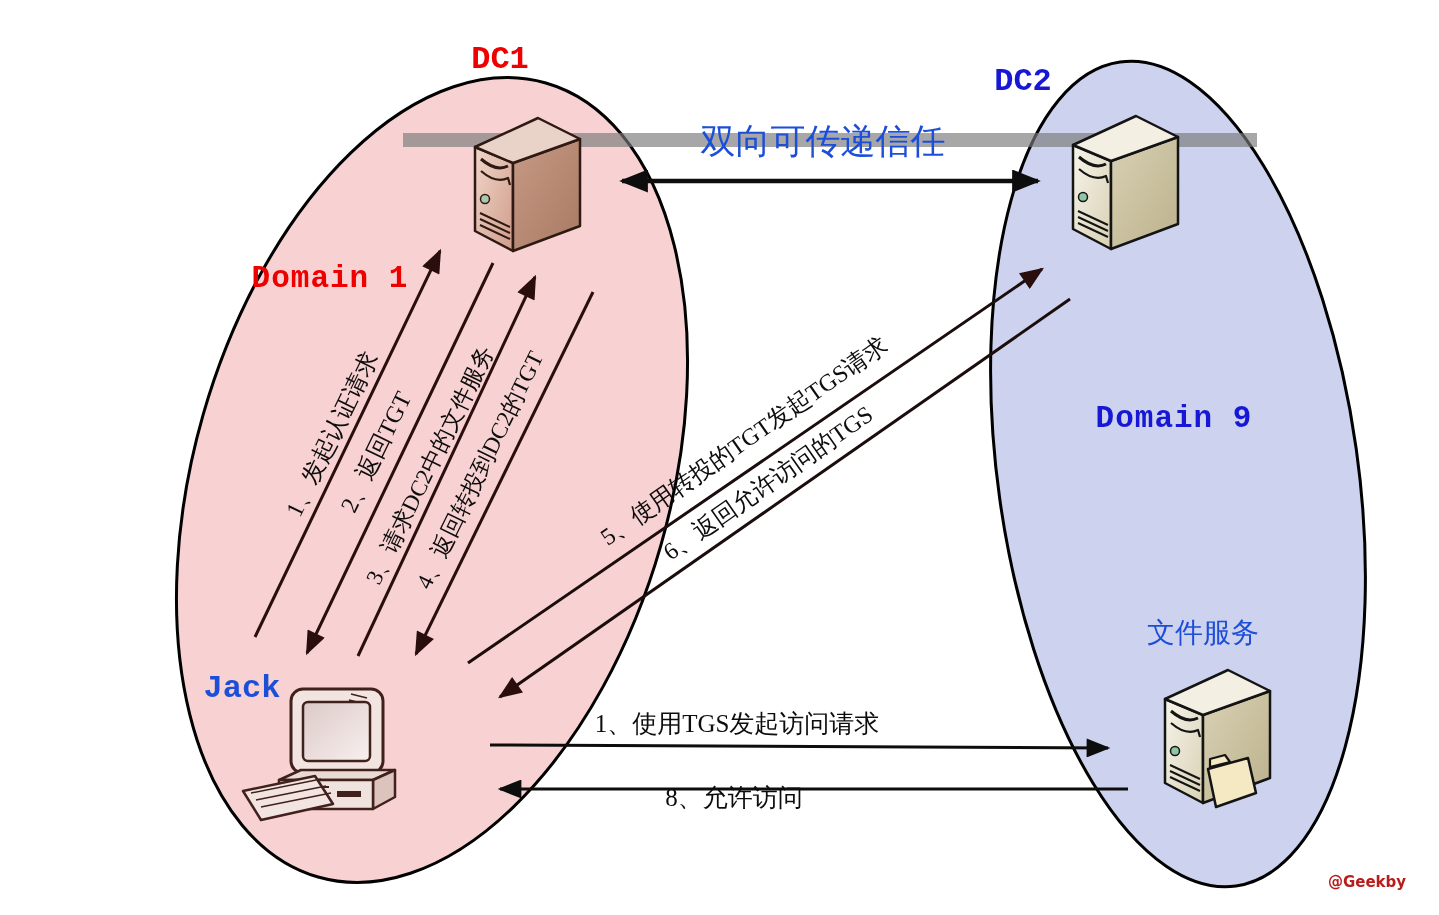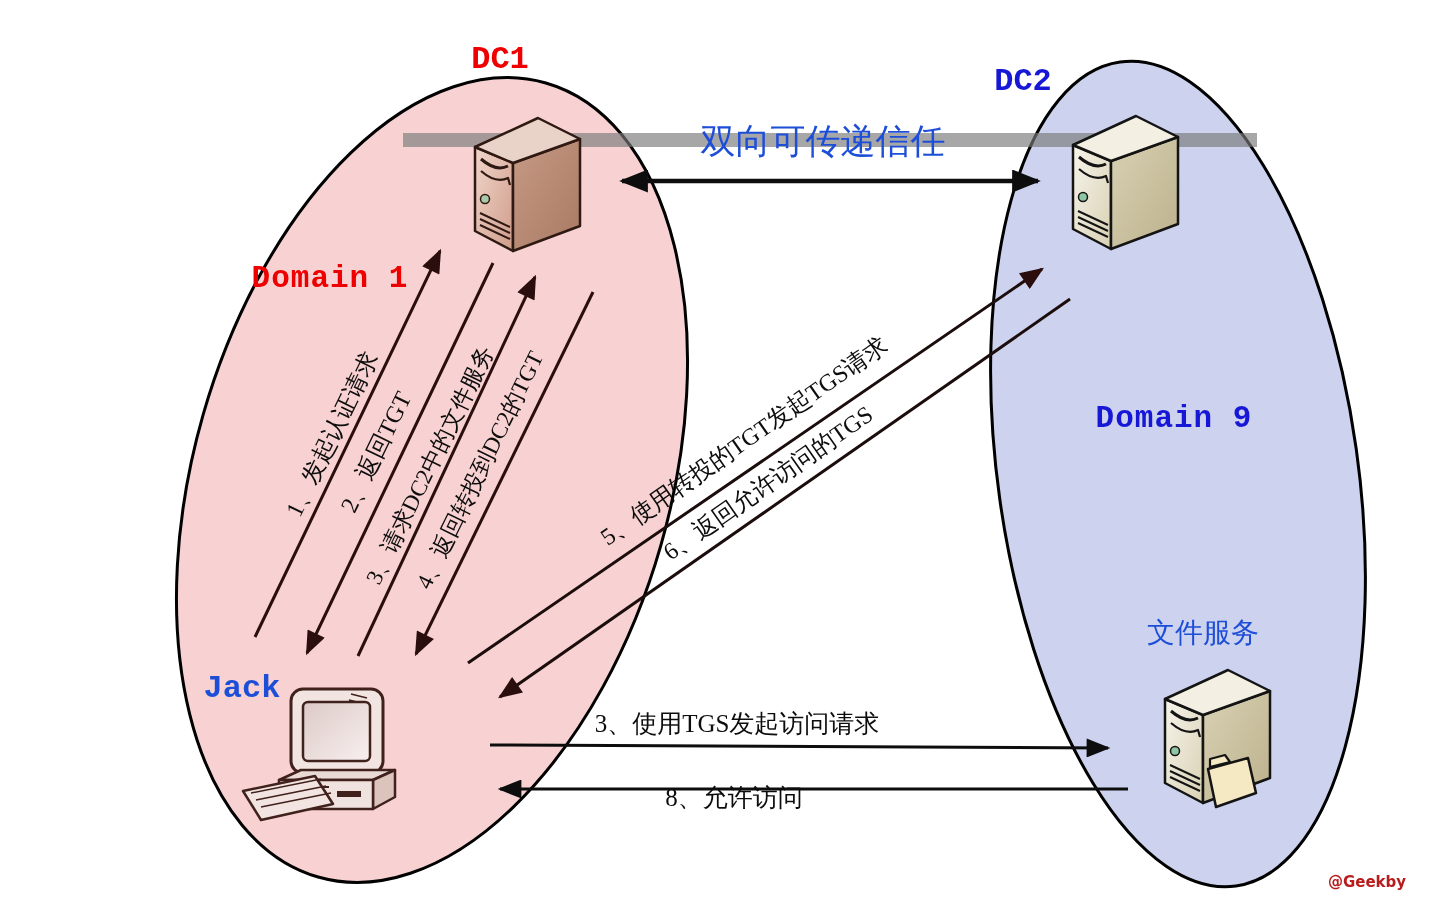--- a/index.html
+++ b/index.html
@@ -153,17 +153,17 @@
 
   <div class="lbl cjk trust">双向可传递信任</div>
   <div class="lbl cjk fileservice">文件服务</div>
 
   <div class="lbl cjk fl fl1">1、发起认证请求</div>
   <div class="lbl cjk fl fl2">2、返回TGT</div>
   <div class="lbl cjk fl fl3">3、请求DC2中的文件服务</div>
   <div class="lbl cjk fl fl4">4、返回转投到DC2的TGT</div>
   <div class="lbl cjk fl fl5">5、使用转投的TGT发起TGS请求</div>
   <div class="lbl cjk fl fl6">6、返回允许访问的TGS</div>
-  <div class="lbl cjk fl fl7">3、使用TGS发起访问请求</div>
+  <div class="lbl cjk fl fl7">1、使用TGS发起访问请求</div>
   <div class="lbl cjk fl fl8">8、允许访问</div>
 
   <div class="lbl watermark">@Geekby</div>
 </div>
 
 </body></html>

